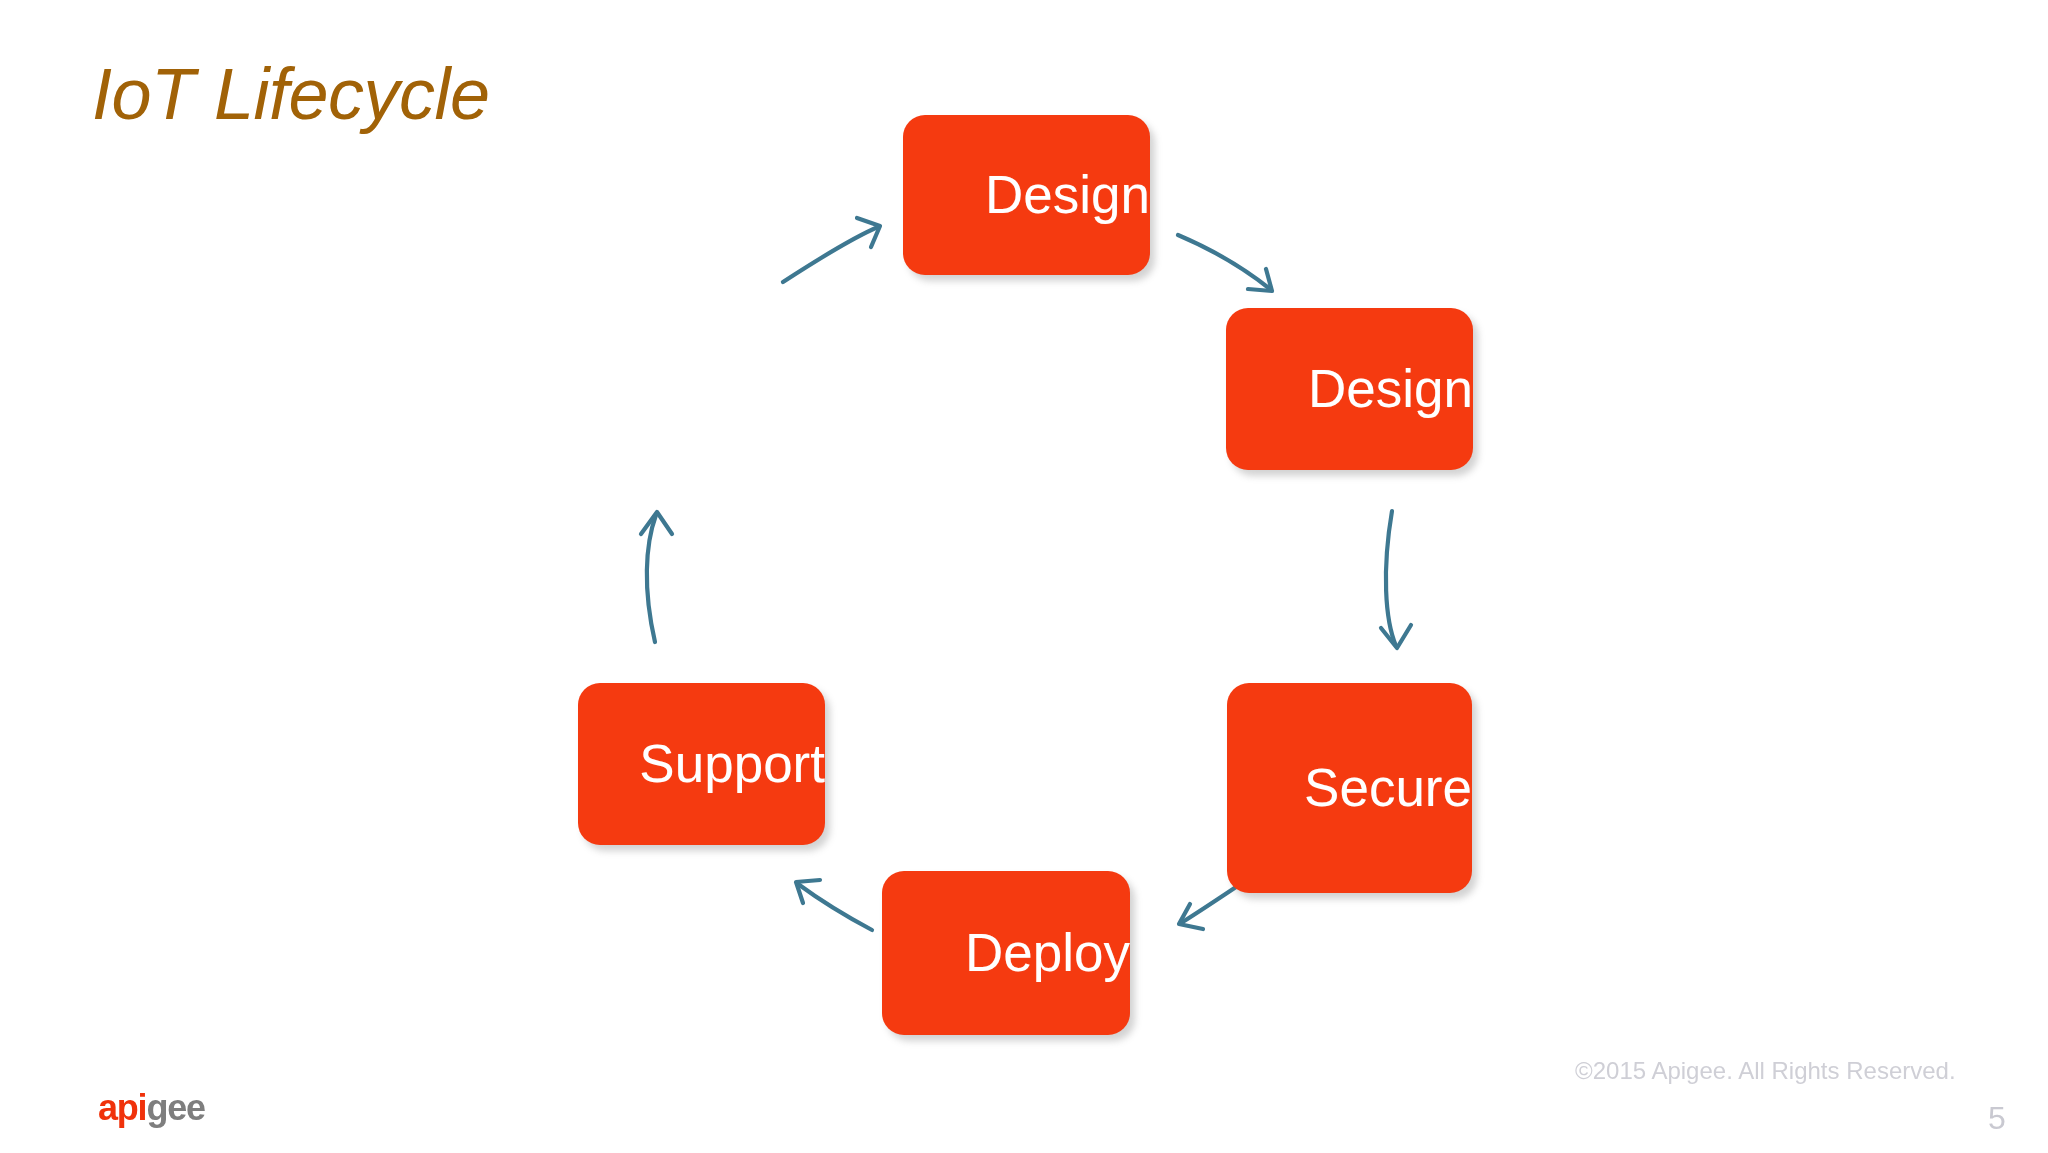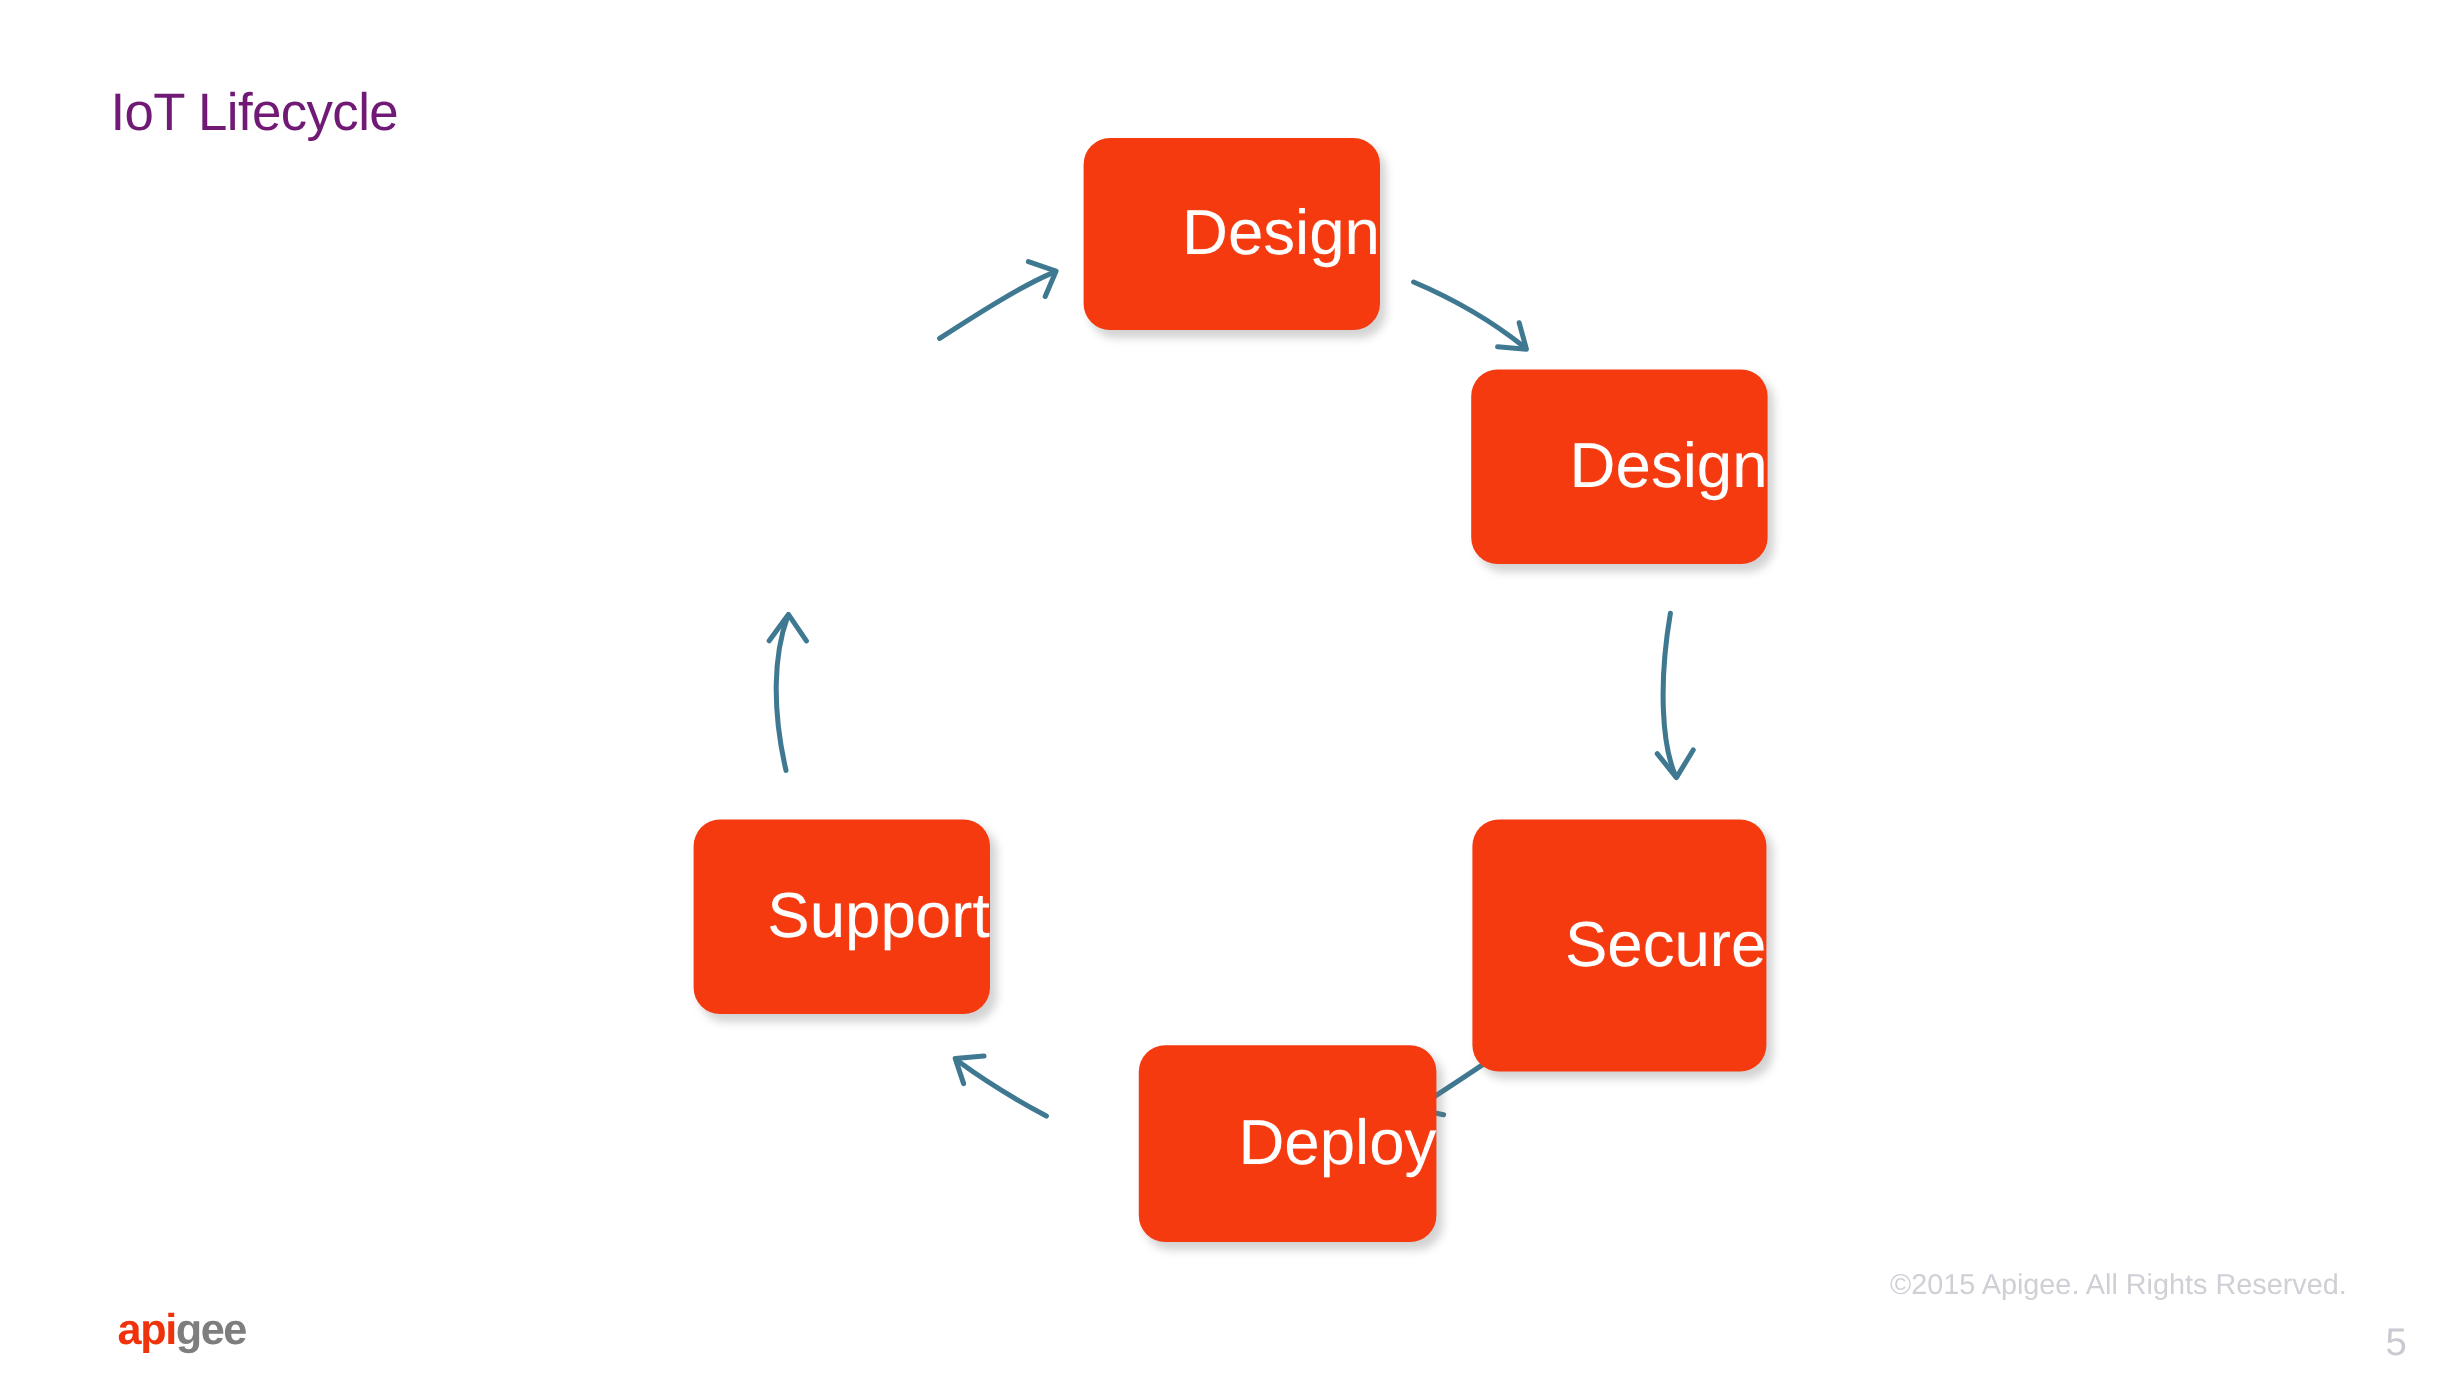--- a/index.html
+++ b/index.html
@@ -22,26 +22,27 @@
     width: 2048px;
     height: 1153px;
     background: #ffffff;
   }
 
   
   #slide-title {
     position: absolute;
     left: 92px;
     top: 56px;
-    font-size: 44px;
+    font-size: 72px;
     line-height: 76px;
-    color: #701a75;
+    color: #a16207;
     letter-spacing: -0.5px;
     white-space: nowrap;
     font-weight: 400;
+    font-style: italic;
   }
 
   
   #diagram {
     position: absolute;
     left: 0; top: 0;
     width: 2048px;
     height: 1153px;
   }
   #arrow-layer {
@@ -68,21 +69,21 @@
     font-weight: 400;
     letter-spacing: 0px;
     white-space: nowrap;
     text-shadow: 0 0 1px rgba(255,255,255,0.2);
   }
 
   
   #node-design  { left: 903px;  top: 115px; width: 247px; height: 160px; }
   #node-develop { left: 1226px; top: 308px; width: 247px; height: 162px; }
   #node-secure  { left: 1227px; top: 683px; width: 245px; height: 210px; }
-  #node-deploy  { left: 949px;  top: 871px; width: 248px; height: 164px; }
+  #node-deploy  { left: 882px;  top: 871px; width: 248px; height: 164px; }
   #node-support { left: 578px;  top: 683px; width: 247px; height: 162px; }
   #node-define  { left: 576px;  top: 308px; width: 247px; height: 162px; }
 
   
   #footer-logo {
     position: absolute;
     left: 98px;
     top: 1088px;
     font-size: 36px;
     line-height: 40px;

